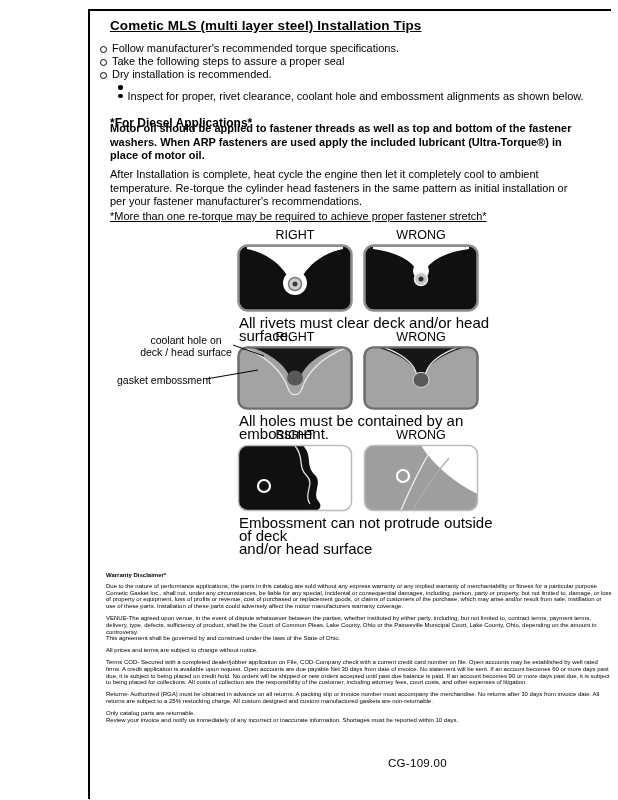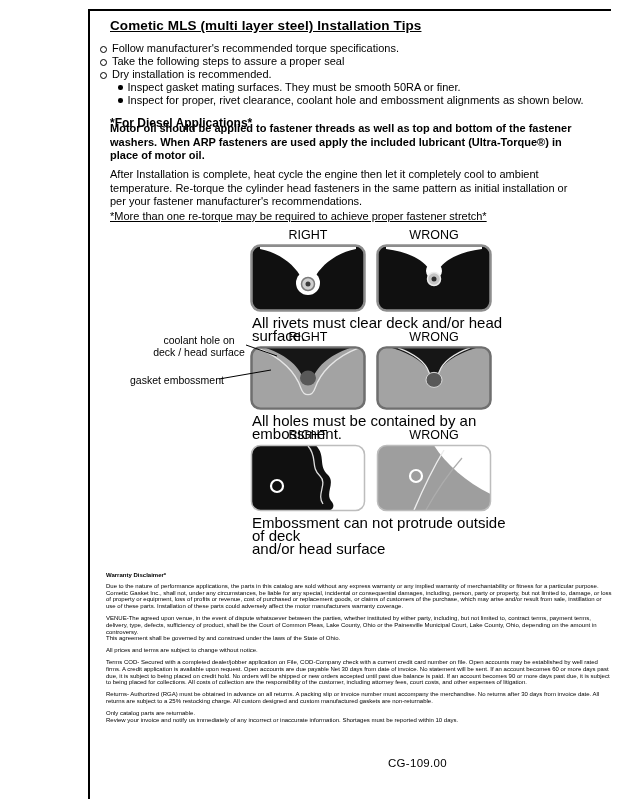--- a/index.html
+++ b/index.html
@@ -11,21 +11,21 @@
          text-decoration:underline;letter-spacing:.1px;}
   .tips{position:absolute;left:100px;top:42px;font-size:11px;line-height:13px;}
   .tip{display:flex;align-items:flex-start;}
   .tip .om{width:5px;height:5px;border:1px solid #000;border-radius:50%;margin:3.5px 5px 0 0;flex:none;}
   .tip.sub{margin-left:18px;}
   .tip .fm{width:4.5px;height:4.5px;background:#000;border-radius:50%;margin:4px 5px 0 0;flex:none;}
   .diesel-heading{position:absolute;left:110px;top:116px;margin:0;font-size:12px;font-weight:bold;}
   .para{position:absolute;left:110px;width:474px;margin:0;font-size:11px;line-height:13.5px;}
   .p1{top:122px;font-weight:bold;} .p2{top:168px;}
   .note{position:absolute;left:110px;top:210px;margin:0;font-size:11px;text-decoration:underline;}
-  .diagrams{position:absolute;left:16px;top:228px;width:499px;height:332px;}
+  .diagrams{position:absolute;left:3px;top:228px;width:499px;height:332px;}
   .dg-col-label{position:absolute;width:116px;text-align:center;font-size:12.5px;}
   .lab-r{left:234px;} .lab-w{left:360px;}
   .row1{top:0;} .row2h{top:102px;} .row3h{top:200px;}
   .dg-img{position:absolute;width:116px;display:block;}
   .img-l{left:234px;} .img-r{left:360px;}
   .imrow1{top:16px;height:68px;} .imrow2{top:118px;height:64px;} .imrow3{top:216px;height:68px;}
   .dg-caption{position:absolute;font-size:15px;line-height:13px;white-space:pre-line;}
   .cap1{left:236px;top:88px;} .cap2{left:236px;top:186px;} .cap3{left:236px;top:288px;}
   .ann{position:absolute;font-size:10.5px;line-height:12px;white-space:pre-line;}
   .ann1{left:134px;top:106px;width:98px;text-align:center;}
@@ -52,21 +52,20 @@
     <div class="tip">
       <span class="om"></span>
       <span>Take the following steps to assure a proper seal</span>
     </div>
     <div class="tip">
       <span class="om"></span>
       <span>Dry installation is recommended.</span>
     </div>
     <div class="tip sub">
       <span class="fm"></span>
-      <span>Inspect gasket mating surfaces.  They must be smooth 50RA or finer.</span>
     </div>
     <div class="tip sub">
       <span class="fm"></span>
       <span>Inspect for proper, rivet clearance, coolant hole and embossment alignments as shown below.</span>
     </div>
   </div>
 
   <h2 class="diesel-heading">*For Diesel Applications*</h2>
   <p class="para p1">Motor oil should be applied to fastener threads as well as top and bottom of the fastener washers. When ARP fasteners are used apply the included lubricant (Ultra-Torque®) in place of motor oil.</p>
   <p class="para p2">After Installation is complete, heat cycle the engine then let it completely cool to ambient temperature. Re-torque the cylinder head fasteners in the same pattern as initial installation or per your fastener manufacturer's recommendations.</p>

